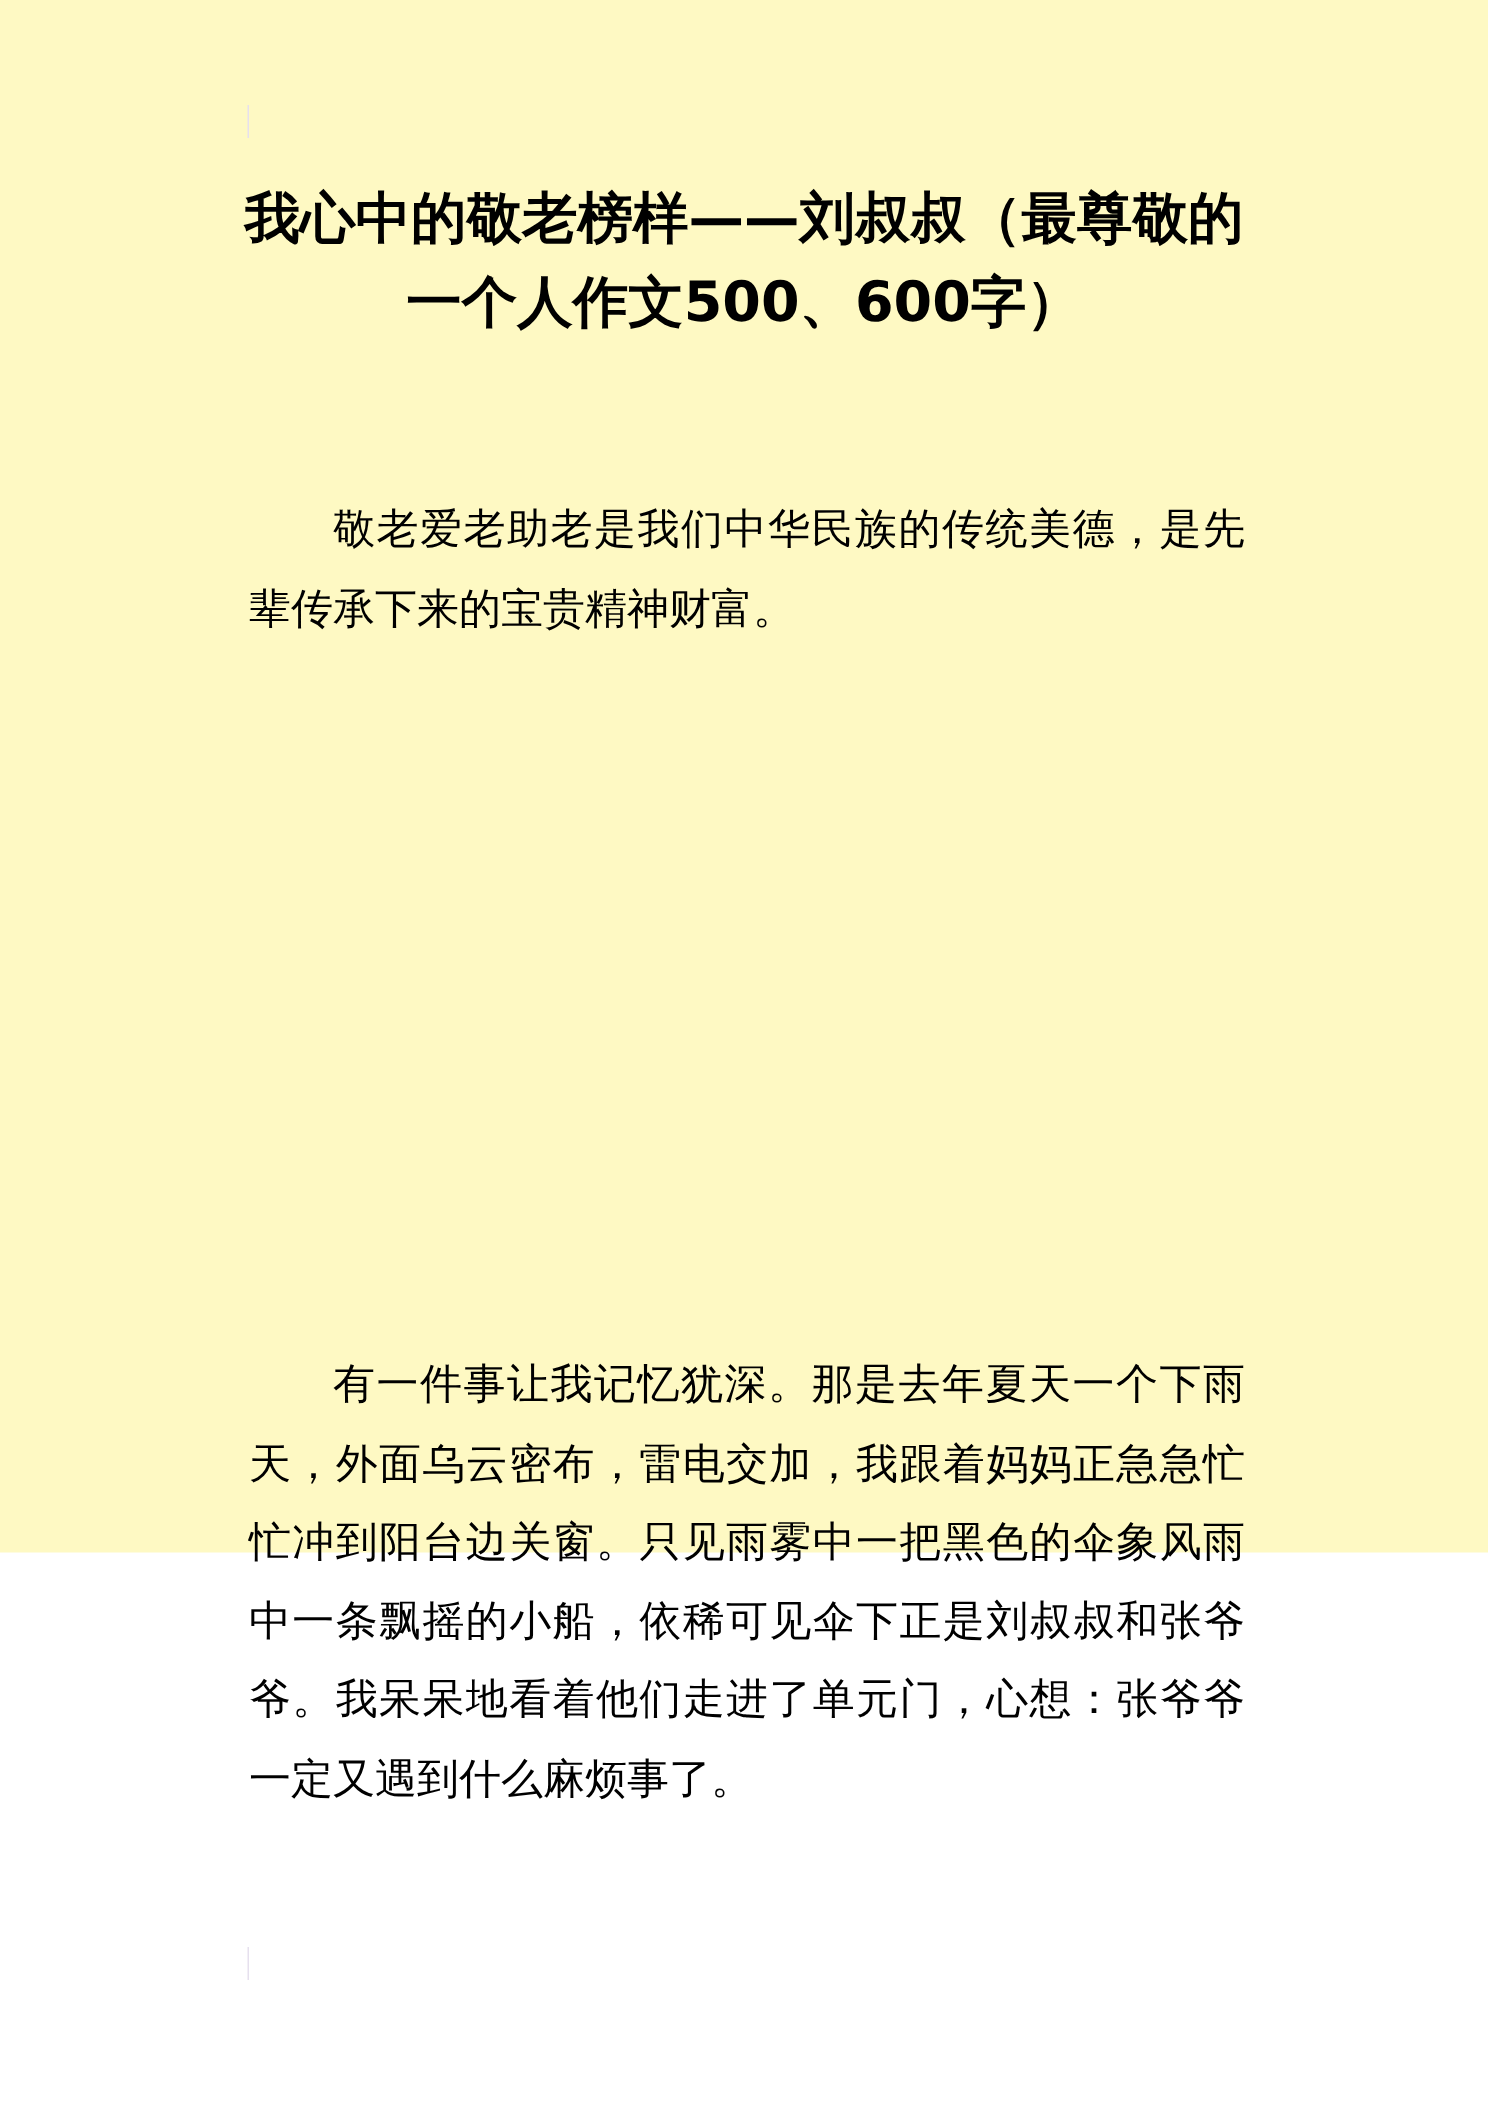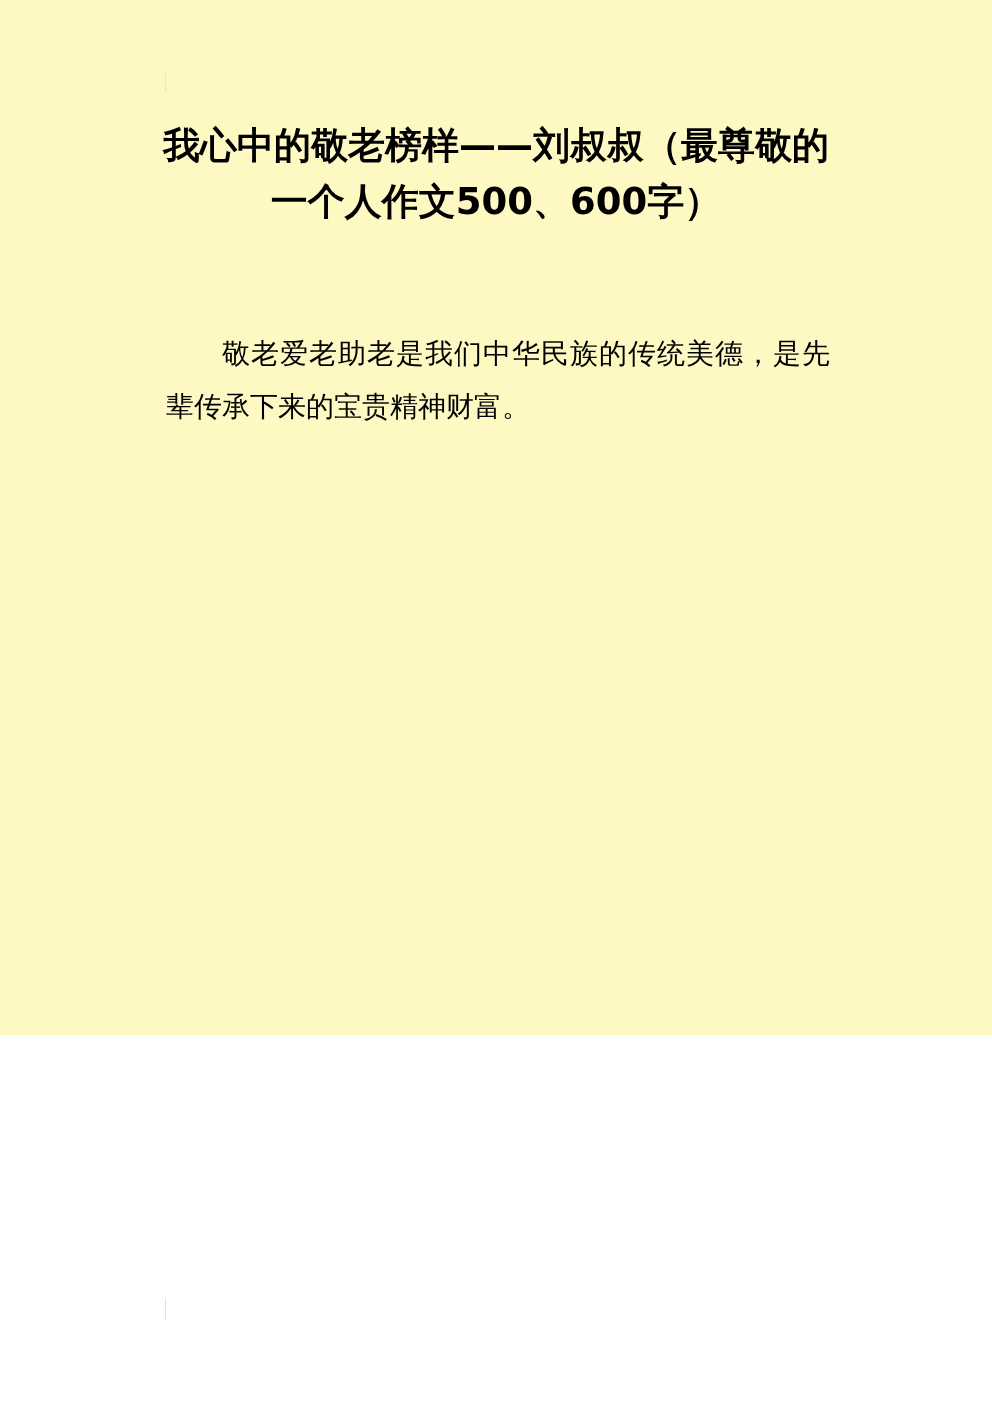--- a/index.html
+++ b/index.html
@@ -65,15 +65,16 @@
   </style>
 </head>
 <body>
 
 <div class="page">
   <div class="crop-mark top"></div>
 
   <h1 class="title">我心中的敬老榜样——刘叔叔（最尊敬的一个人作文500、600字）</h1>
 
   <p class="body-text para p1">敬老爱老助老是我们中华民族的传统美德，是先辈传承下来的宝贵精神财富。</p>
+  <p class="body-text para p3">有一件事让我记忆犹深。那是去年夏天一个下雨天，外面乌云密布，雷电交加，我跟着妈妈正急急忙忙冲到阳台边关窗。只见雨雾中一把黑色的伞象风雨中一条飘摇的小船，依稀可见伞下正是刘叔叔和张爷爷。我呆呆地看着他们走进了单元门，心想：张爷爷一定又遇到什么麻烦事了。</p>
 
   <div class="crop-mark bottom"></div>
 </div>
 
 </body></html>

